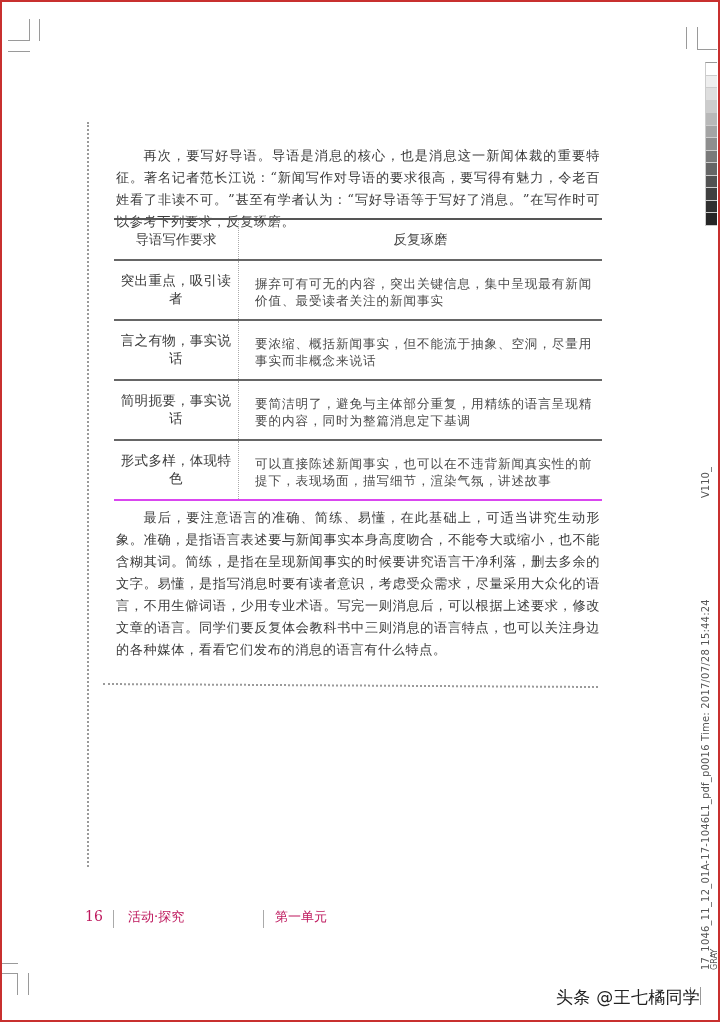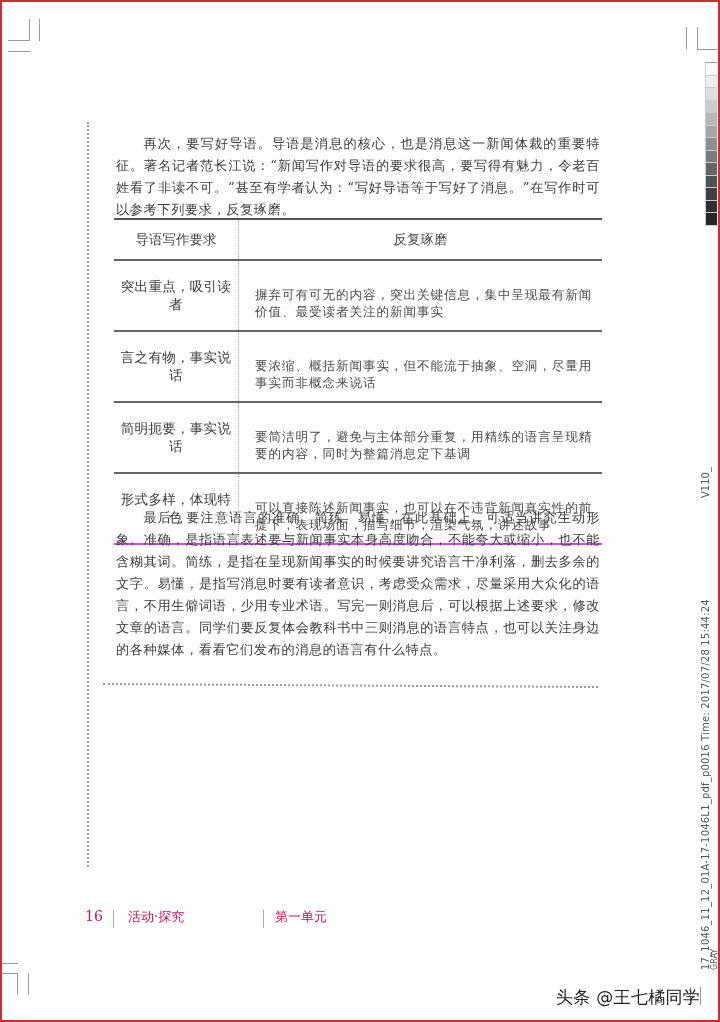--- a/index.html
+++ b/index.html
@@ -4,30 +4,30 @@
 <style>
   html,body{margin:0;padding:0;}
   body{width:720px;height:1022px;position:relative;background:#ffffff;overflow:hidden;
        font-family:"DejaVu Serif",serif;color:#3a3a3a;}
   .frame{position:absolute;left:0;top:0;width:716px;height:1018px;border:2px solid #c8302f;pointer-events:none;}
   .crop{position:absolute;background:#9a9a9a;}
   .dots-v{position:absolute;left:87px;top:122px;width:0;height:745px;border-left:2px dotted #9a9a9a;}
   .dots-h{position:absolute;left:103px;top:683px;width:495px;height:0;border-top:2px dotted #9a9a9a;transform:rotate(0.35deg);transform-origin:left;}
   .para{position:absolute;left:116px;width:484px;font-size:13.2px;line-height:22px;letter-spacing:0.6px;text-align:justify;color:#3b3b3b;}
   .para .ind{display:inline-block;width:27px;}
-  #p1{top:120px;}
+  #p1{top:132px;}
   #p2{top:494px;}
   table.guide{position:absolute;left:114px;top:218px;width:488px;border-collapse:collapse;font-size:12.6px;color:#444;}
   table.guide th{font-weight:normal;font-size:13.5px;height:37px;border-top:2px solid #555;border-bottom:2px solid #666;}
   table.guide td{border-bottom:2px solid #666;height:54px;vertical-align:middle;}
   table.guide td.req{width:122px;text-align:center;font-size:13.5px;letter-spacing:0.3px;color:#3a3a3a;font-family:"DejaVu Sans",sans-serif;}
   table.guide th.c1{width:122px;font-family:"DejaVu Sans",sans-serif;}
   table.guide th.c2{font-family:"DejaVu Sans",sans-serif;}
   table.guide .sep{border-left:1px dotted #aaa;}
-  table.guide td.exp{padding:15px 4px 0 16px;line-height:17px;letter-spacing:0.9px;color:#4a4a4a;}
+  table.guide td.exp{padding:4px 4px 0 16px;line-height:17px;letter-spacing:0.9px;color:#4a4a4a;}
   table.guide tr.last td{border-bottom:2px solid #d946ef;margin-left:32px;}
   .footer{position:absolute;top:908px;font-size:13px;color:#be185d;font-family:"DejaVu Serif",serif;}
   .fbar{position:absolute;width:1px;height:18px;background:#aaa;top:910px;}
   .slug{position:absolute;left:700px;top:970px;transform:rotate(-90deg);transform-origin:left top;white-space:nowrap;font-family:"DejaVu Sans",sans-serif;font-size:10px;color:#555;letter-spacing:0.2px;}
   .slug2{position:absolute;left:710px;top:970px;transform:rotate(-90deg);transform-origin:left top;font-family:"DejaVu Sans",sans-serif;font-size:8px;color:#555;}
   .v110{position:absolute;left:700px;top:498px;transform:rotate(-90deg);transform-origin:left top;font-family:"DejaVu Sans",sans-serif;font-size:10px;color:#555;}
   .gray-strip{position:absolute;left:705px;top:62px;width:12px;display:flex;flex-direction:column;}
   .gray-strip div{height:11.5px;border:1px solid #ccc;border-width:0 0 1px 1px;}
   .watermark{position:absolute;left:556px;top:986px;font-family:"DejaVu Sans",sans-serif;font-size:17px;color:#222;letter-spacing:0.3px;}
 </style>

